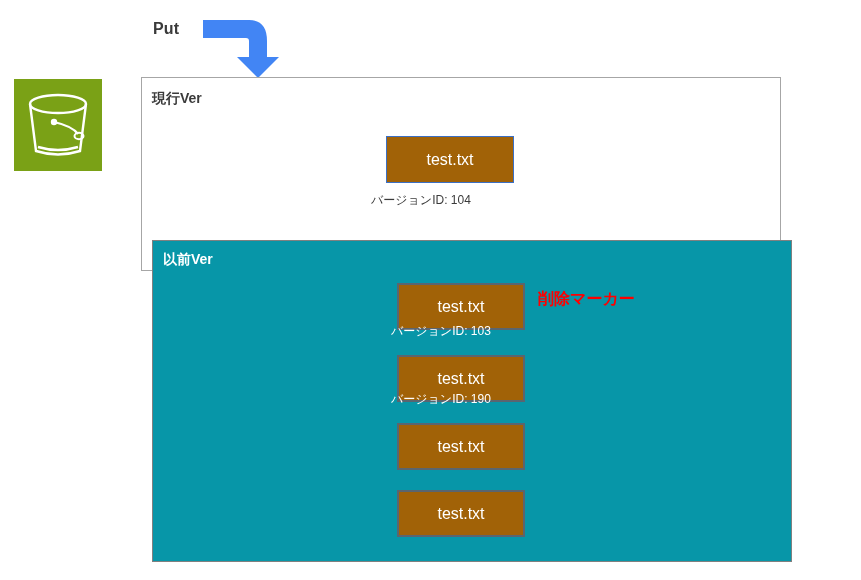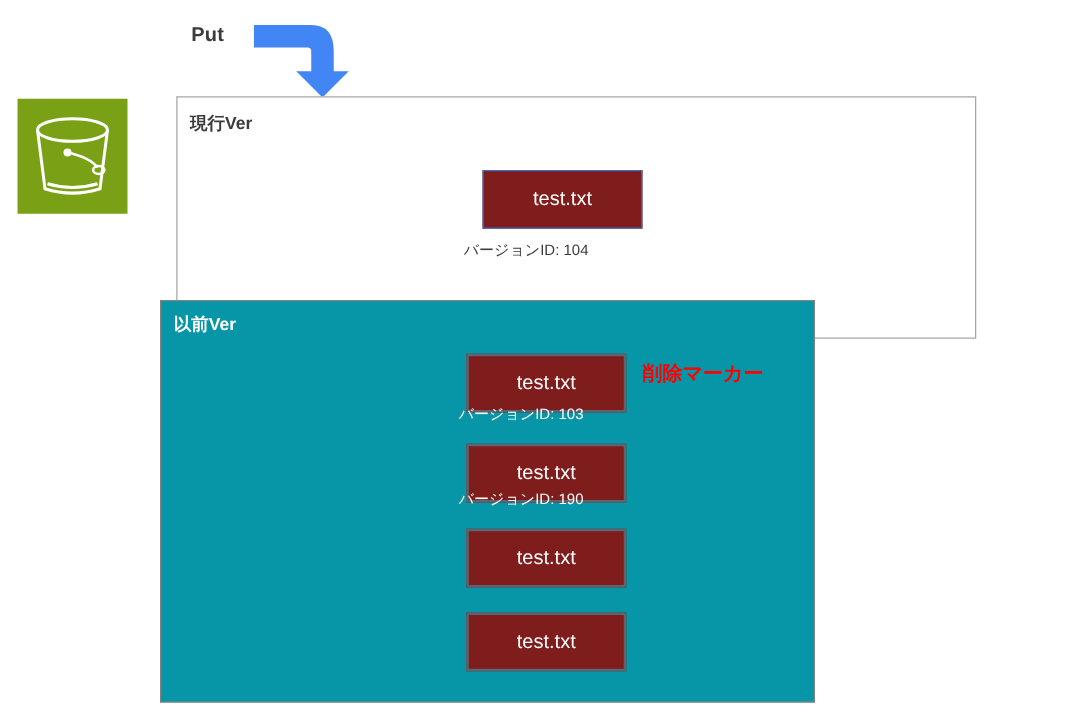--- a/index.html
+++ b/index.html
@@ -60,43 +60,43 @@
     left: 10px;
     top: 12px;
     font-size: 14px;
     font-weight: bold;
     color: #3b3b3b;
   }
 
   
   #previous-ver-panel {
     position: absolute;
-    left: 128px;
+    left: 152px;
     top: 240px;
-    width: 524px;
+    width: 640px;
     height: 322px;
     background: #0796A8;
     border: 1px solid #808080;
     box-sizing: border-box;
   }
   #previous-ver-title {
     position: absolute;
     left: 10px;
     top: 10px;
     font-size: 14px;
     font-weight: bold;
     color: #ffffff;
   }
 
   
   .object-box {
     position: absolute;
     width: 128px;
     height: 47px;
-    background: #7f1d1d;
+    background: #a16207;
     color: #ffffff;
     font-size: 16px;
     display: flex;
     align-items: center;
     justify-content: center;
     box-sizing: border-box;
   }
   .object-box.on-white {
     border: 1px solid #3b6fc4;
   }

